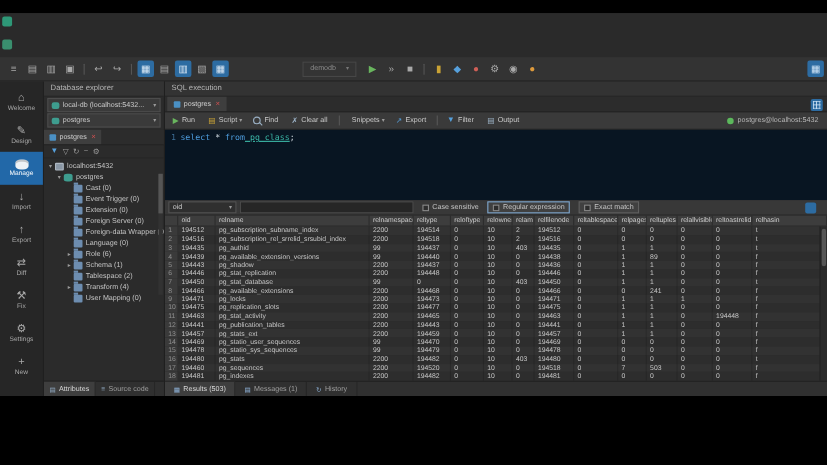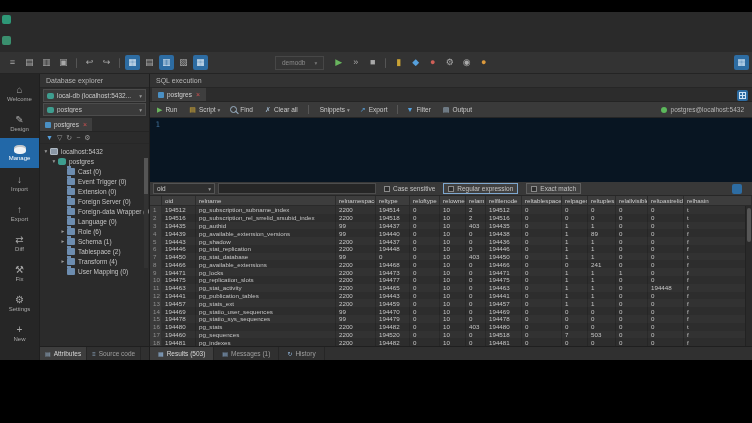--- a/index.html
+++ b/index.html
@@ -440,20 +440,21 @@
                 <span class="bcr"></span>
               </span>
             </div>
           <div class="stb-right">
             <span class="conn-ic"></span>
             <span>postgres@localhost:5432</span>
           </div>
         </div>
         <div class="editor">
           <span class="ln">1</span>
+          <span class="code"><span class="kw">select</span><span> * </span><span class="kw">from</span><span class="obj"> pg_class</span><span>;</span></span>
         </div>
         <div class="filterbar">
           <div class="fcombo">
             <span>oid</span>
             <span class="caret">▾</span>
           </div>
           <input class="finput" value="" style="">
           <div class="fchecks">
 
               <span class="fcheck">

